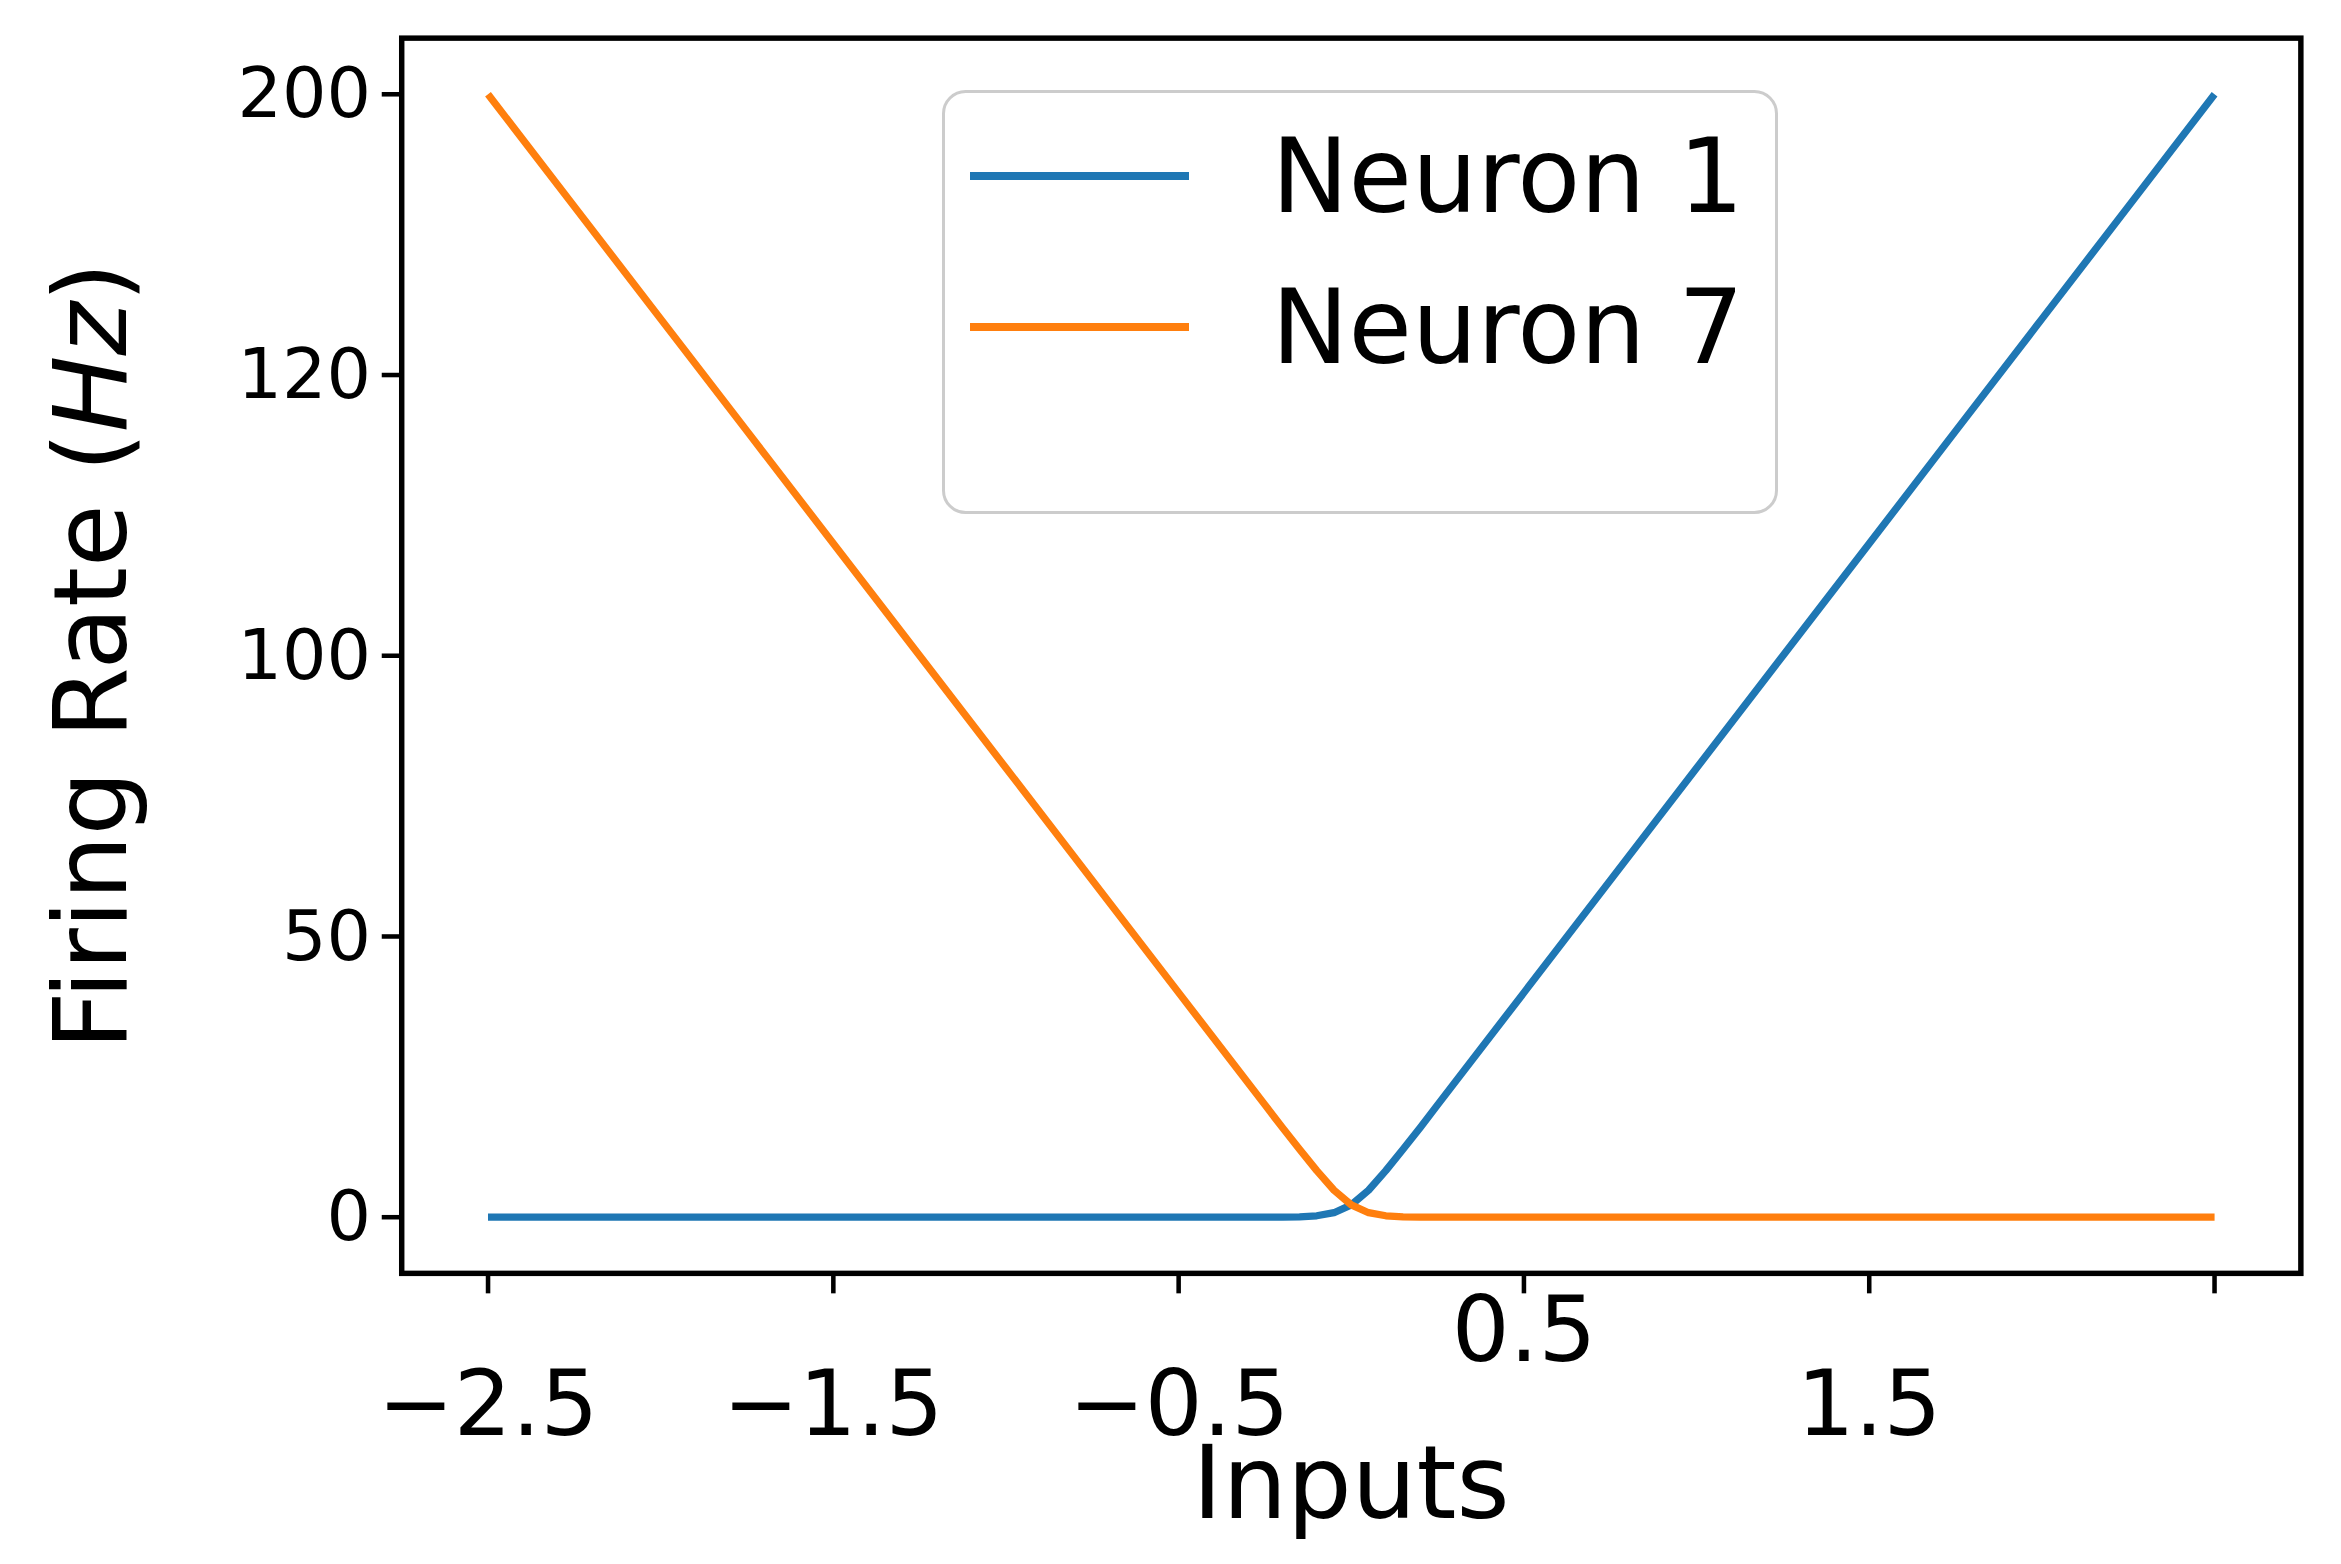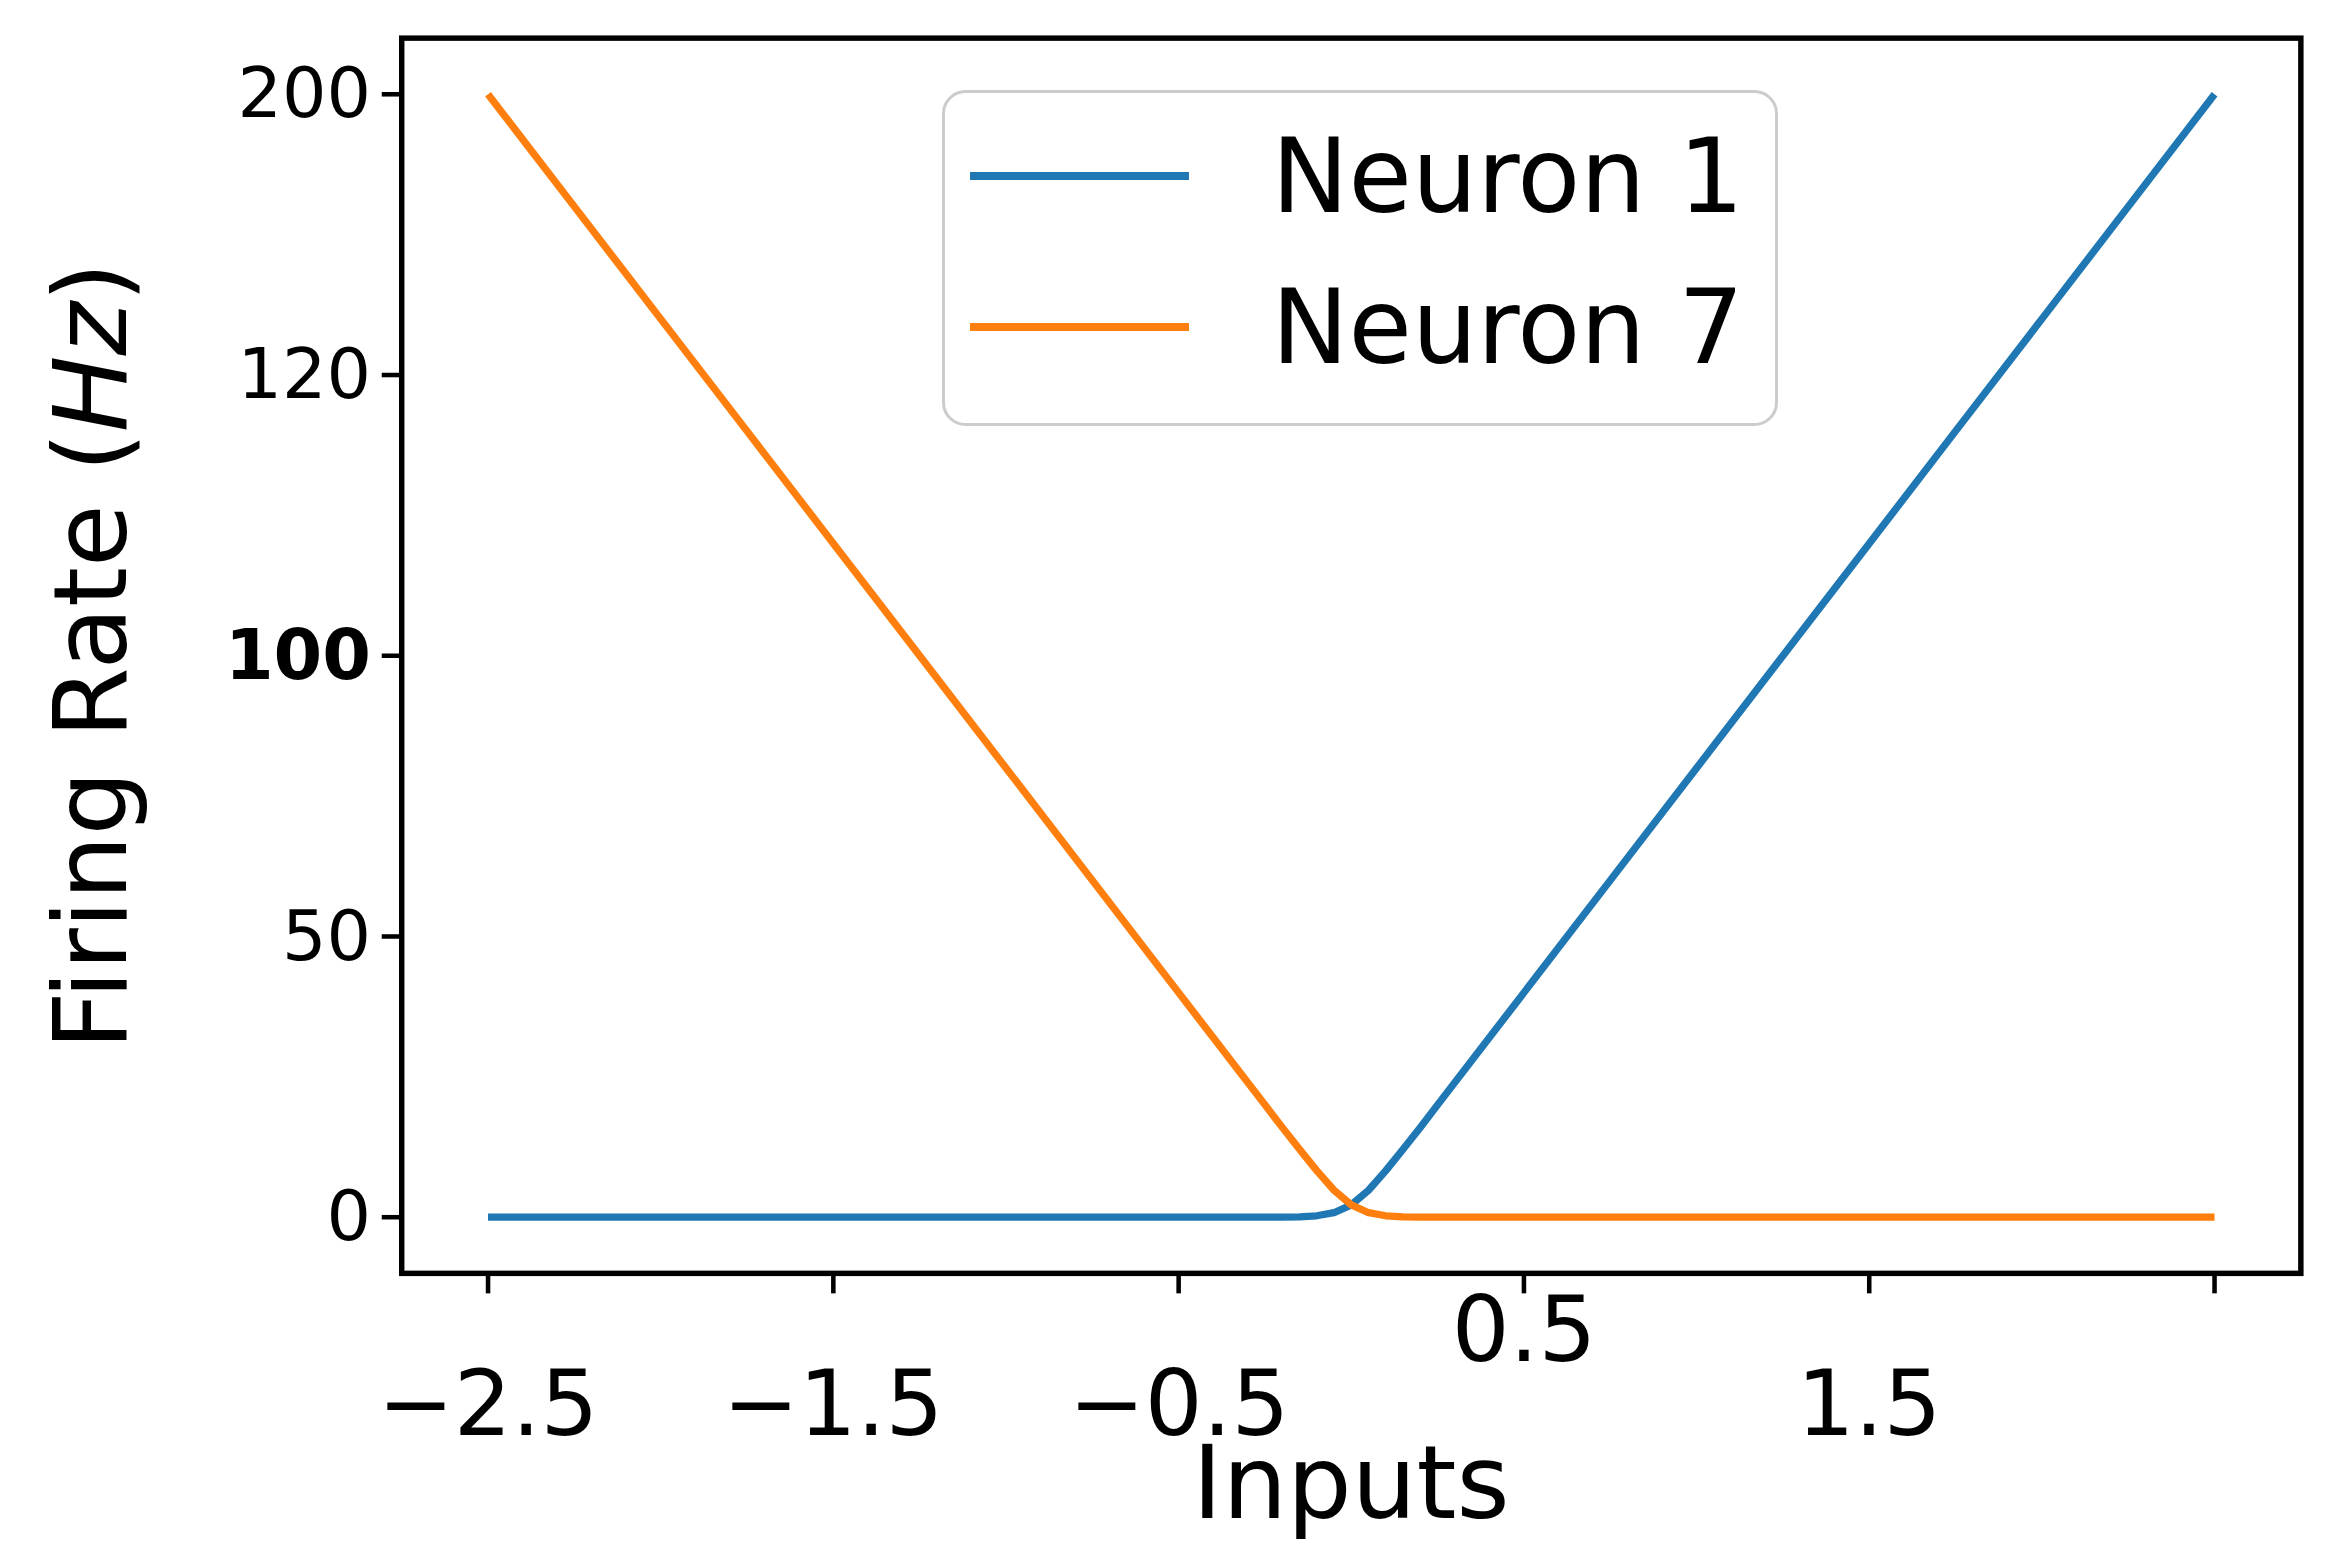--- a/index.html
+++ b/index.html
@@ -67,21 +67,21 @@
     white-space: nowrap;
   }
   .ylabel i {
     font-style: italic;
   }
   .legend {
     position: absolute;
     left: 942px;
     top: 90px;
     width: 836px;
-    height: 336px;
+    height: 424px;
     box-sizing: border-box;
     background: #ffffff;
     border: 3.6px solid #cccccc;
     border-radius: 23.6px;
   }
   .legend-row {
     position: absolute;
     left: 24.5px;
     right: 24.5px;
     height: 0;
@@ -125,21 +125,21 @@
     </svg>
 
   <div class="tick-layer" id="tick-layer">
       <div class="tick-x" style="left: 488px; top: 1315px;">−2.5</div>
       <div class="tick-x" style="left: 833px; top: 1315px;">−1.5</div>
       <div class="tick-x" style="left: 1179px; top: 1315px;">−0.5</div>
       <div class="tick-x" style="left: 1524px; top: 1241px;">0.5</div>
       <div class="tick-x" style="left: 1869px; top: 1315px;">1.5</div>
       <div class="tick-y" style="right: 1971px; top: 1217px;">0</div>
       <div class="tick-y" style="right: 1971px; top: 937px;">50</div>
-      <div class="tick-y" style="right: 1971px; top: 656px; font-weight: bold;">100</div>
+      <div class="tick-y" style="right: 1971px; top: 656px;">100</div>
       <div class="tick-y" style="right: 1971px; top: 375px;">120</div>
       <div class="tick-y" style="right: 1971px; top: 94px;">200</div>
     </div>
 
   <div class="xlabel">Inputs</div>
 
   <div class="ylabel"><span>Firing Rate (</span><i>Hz</i><span>)</span></div>
 
   <div class="legend">
     <div class="legend-row row-1">

